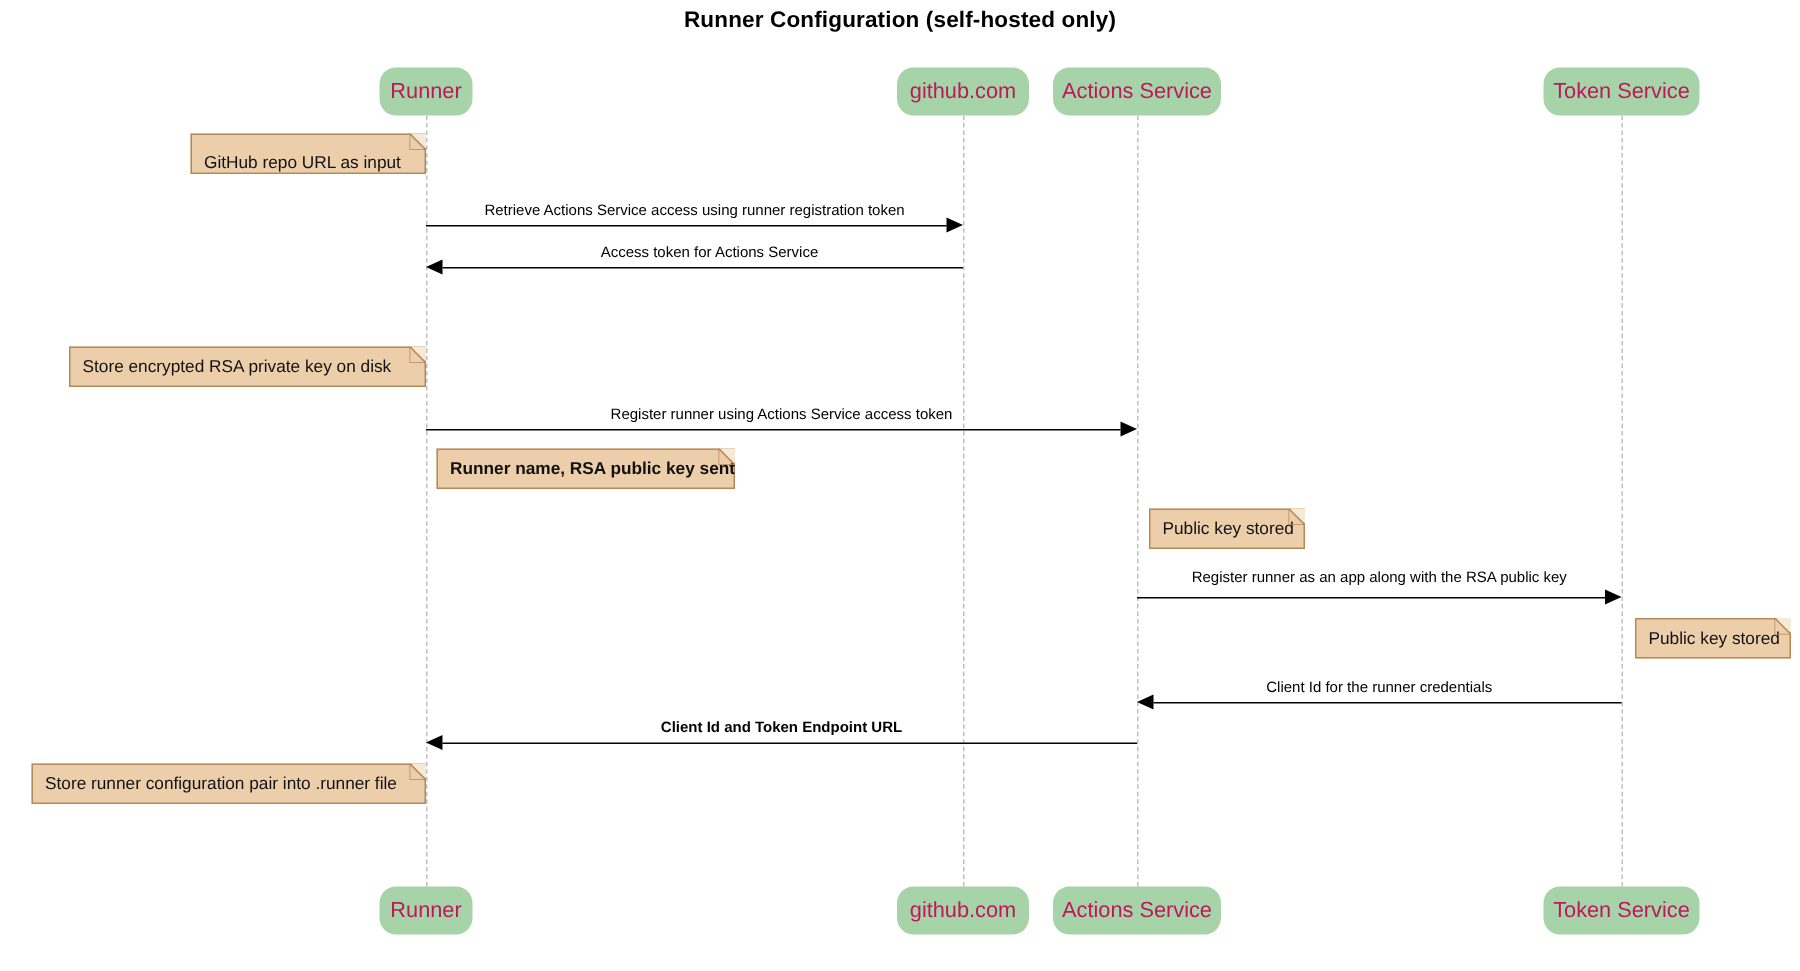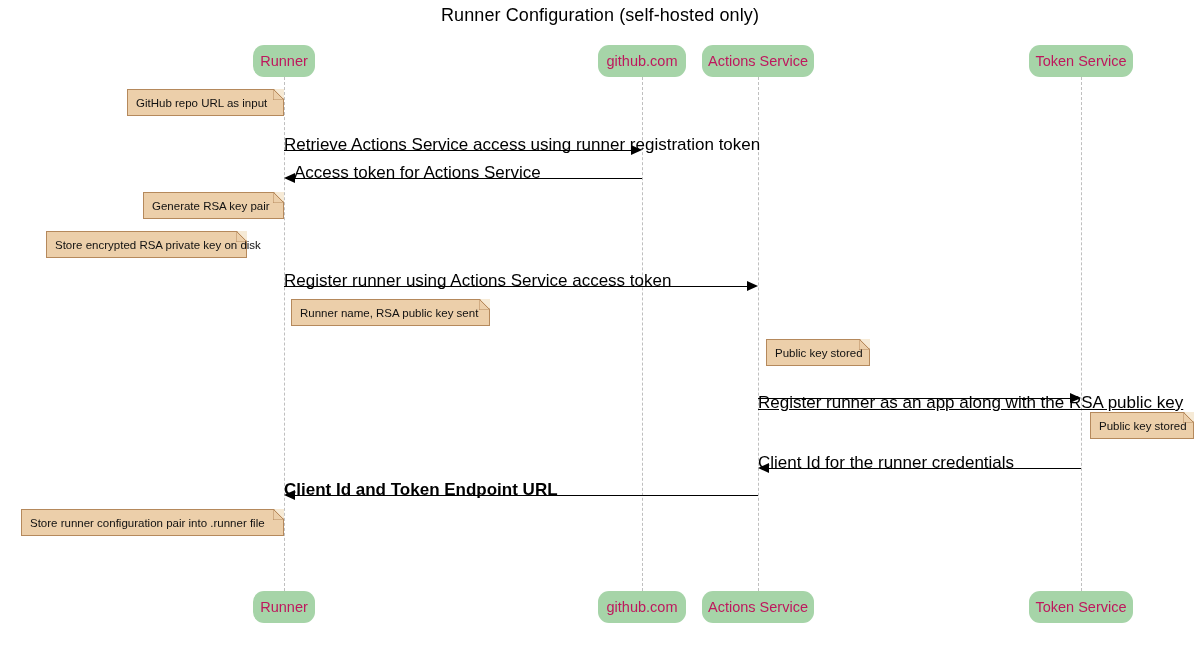--- a/index.html
+++ b/index.html
@@ -17,22 +17,22 @@
     height: 647px;
     overflow: hidden;
     background: #ffffff;
   }
   #diagram-title {
     position: absolute;
     top: 5px;
     left: 0;
     width: 1200px;
     text-align: center;
-    font-size: 18px;
-    font-weight: normal;
+    font-size: 15px;
+    font-weight: bold;
     color: #000;
     letter-spacing: 0.1px;
   }
   .lifeline {
     position: absolute;
     width: 0;
     border-left: 1px dashed #bfbfbf;
   }
   .participant {
     position: absolute;
@@ -92,23 +92,24 @@
     border-bottom: 5px solid transparent;
     border-left: 11px solid #000;
   }
   .arrow-head.left {
     border-top: 5px solid transparent;
     border-bottom: 5px solid transparent;
     border-right: 11px solid #000;
   }
   .msg-label {
     position: absolute;
-    font-size: 17px;
+    font-size: 10px;
     color: #000;
     white-space: nowrap;
+    text-align: center;
   }
 </style>
 </head>
 <body>
 
 <div id="canvas">
 
   <div id="diagram-title">Runner Configuration (self-hosted only)</div>
 
   <div class="lifeline" style="left:284px;  top:77px; height:514px;"></div>
@@ -135,45 +136,38 @@
   <div class="participant" style="left:598px;  top:591px; width:88px;">
       <span>github.com</span>
     </div>
   <div class="participant" style="left:702px;  top:591px; width:112px;">
       <span>Actions Service</span>
     </div>
   <div class="participant" style="left:1029px; top:591px; width:104px;">
       <span>Token Service</span>
     </div>
 
-  <div class="note" style="left:127px; top:89px; width:157px;">
+  <div class="note" style="left:127px; top:89px; width:157px;align-items:flex-end;">
     <span>GitHub repo URL as input</span>
     <span class="fold"></span>
     <svg class="fold-edge" viewBox="0 0 11 11">
         <path d="M0,0 L11,11 M0,0 L0,11 L11,11" fill="none" stroke="#b5895c" stroke-width="1"></path>
       </svg>
   </div>
 
-  <div class="note" style="left:143px; top:192px; width:141px;">
-    <span>Generate RSA key pair</span>
-    <span class="fold"></span>
-    <svg class="fold-edge" viewBox="0 0 11 11">
-        <path d="M0,0 L11,11 M0,0 L0,11 L11,11" fill="none" stroke="#b5895c" stroke-width="1"></path>
-      </svg>
-  </div>
-
-  <div class="note" style="left:46px; top:231px; width:201px;">
+
+  <div class="note" style="left:46px; top:231px; width:238px;">
     <span>Store encrypted RSA private key on disk</span>
     <span class="fold"></span>
     <svg class="fold-edge" viewBox="0 0 11 11">
         <path d="M0,0 L11,11 M0,0 L0,11 L11,11" fill="none" stroke="#b5895c" stroke-width="1"></path>
       </svg>
   </div>
 
-  <div class="note" style="left:291px; top:299px; width:199px;">
+  <div class="note" style="left:291px; top:299px; width:199px;font-weight:bold;">
     <span>Runner name, RSA public key sent</span>
     <span class="fold"></span>
     <svg class="fold-edge" viewBox="0 0 11 11">
         <path d="M0,0 L11,11 M0,0 L0,11 L11,11" fill="none" stroke="#b5895c" stroke-width="1"></path>
       </svg>
   </div>
 
   <div class="note" style="left:766px; top:339px; width:104px;">
     <span>Public key stored</span>
     <span class="fold"></span>
@@ -204,21 +198,21 @@
   <div class="arrow-head right" style="left:631px; top:145px;"></div>
 
   <div class="msg-label" style="left:294px; top:163px; width:358px;">Access token for Actions Service</div>
   <div class="msg-line" style="left:295px; top:178px; width:347px;"></div>
   <div class="arrow-head left" style="left:284px; top:173px;"></div>
 
   <div class="msg-label" style="left:284px; top:271px; width:474px;">Register runner using Actions Service access token</div>
   <div class="msg-line" style="left:284px; top:286px; width:463px;"></div>
   <div class="arrow-head right" style="left:747px; top:281px;"></div>
 
-  <div class="msg-label" style="left:758px; top:393px; width:323px;text-decoration:underline;">Register runner as an app along with the RSA public key</div>
+  <div class="msg-label" style="left:758px; top:380px; width:323px;">Register runner as an app along with the RSA public key</div>
   <div class="msg-line" style="left:758px; top:398px; width:312px;"></div>
   <div class="arrow-head right" style="left:1070px; top:393px;"></div>
 
   <div class="msg-label" style="left:758px; top:453px; width:323px;">Client Id for the runner credentials</div>
   <div class="msg-line" style="left:769px; top:468px; width:312px;"></div>
   <div class="arrow-head left" style="left:758px; top:463px;"></div>
 
   <div class="msg-label" style="left:284px; top:480px; width:474px;font-weight:bold;">Client Id and Token Endpoint URL</div>
   <div class="msg-line" style="left:295px; top:495px; width:463px;"></div>
   <div class="arrow-head left" style="left:284px; top:490px;"></div>

